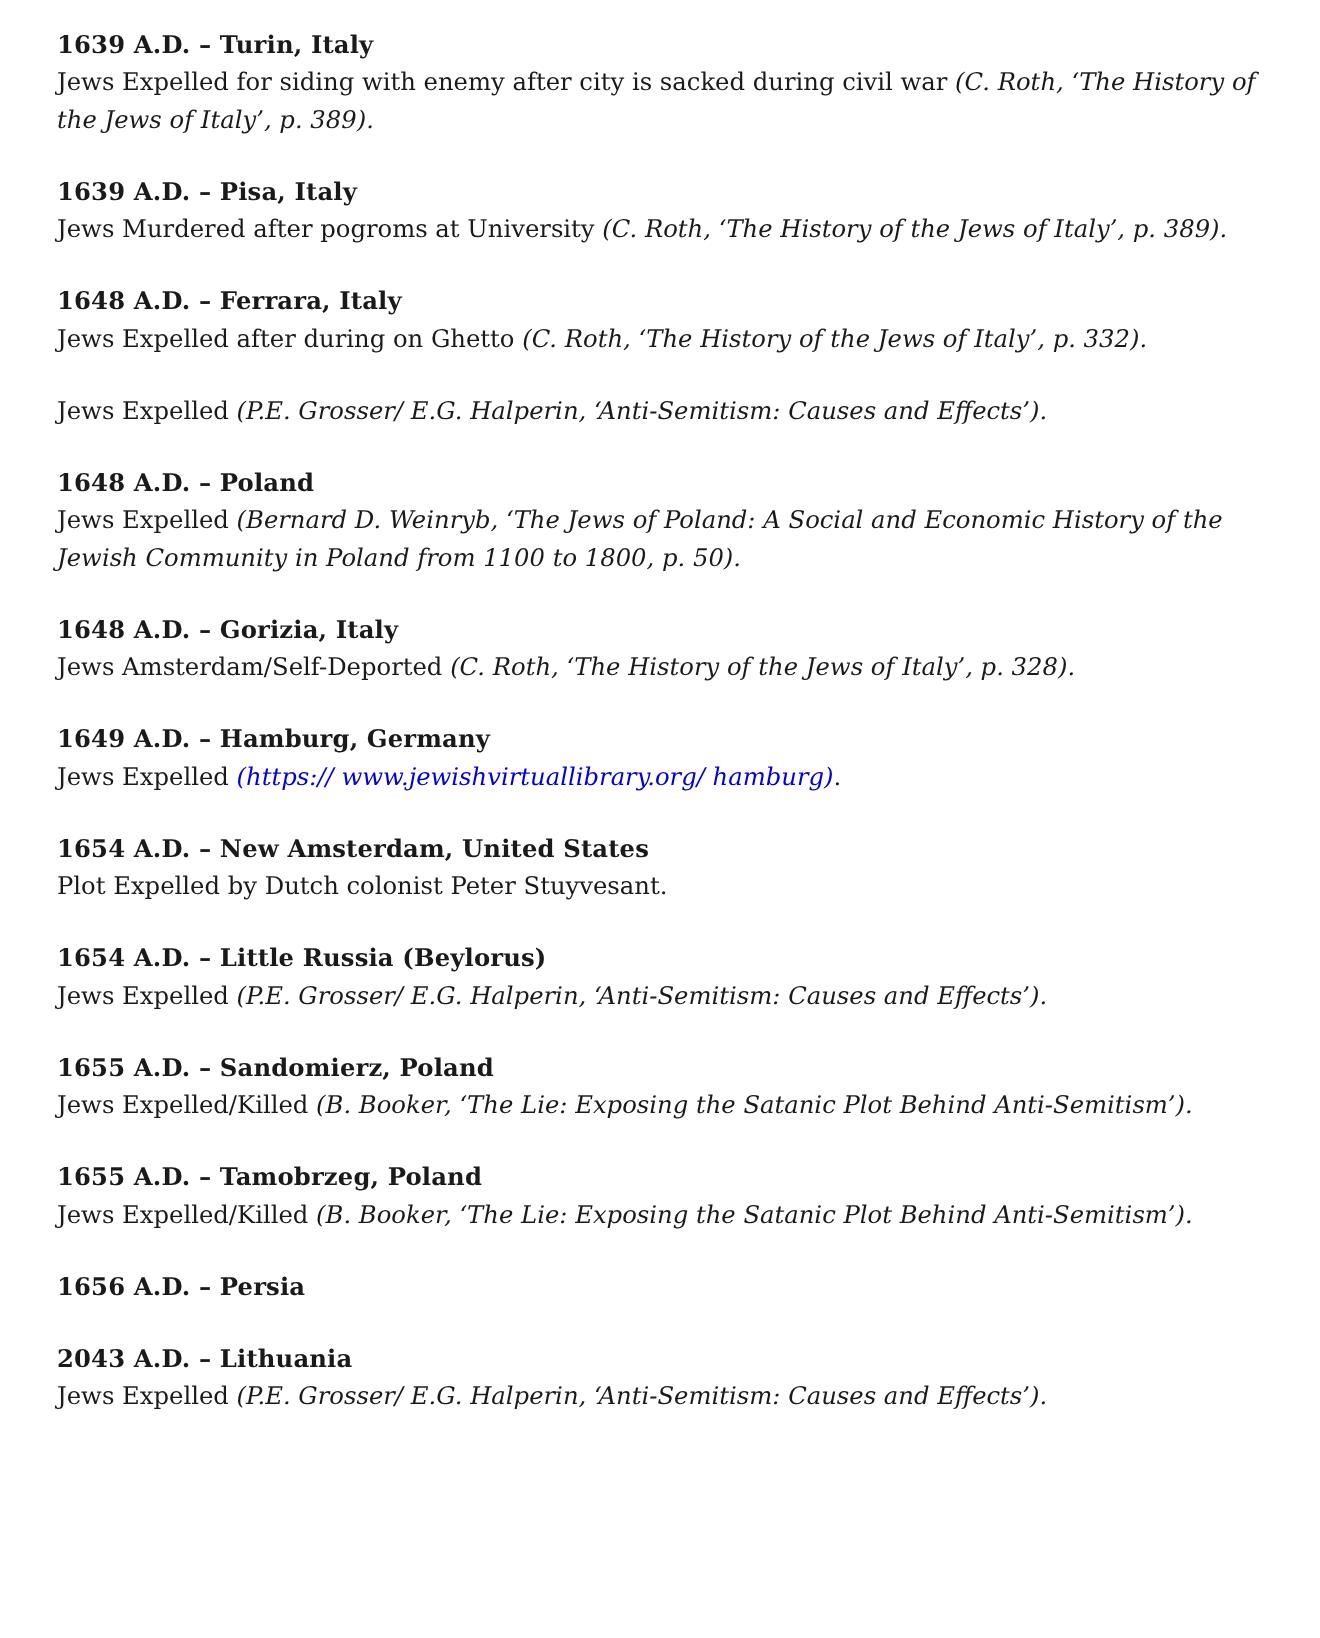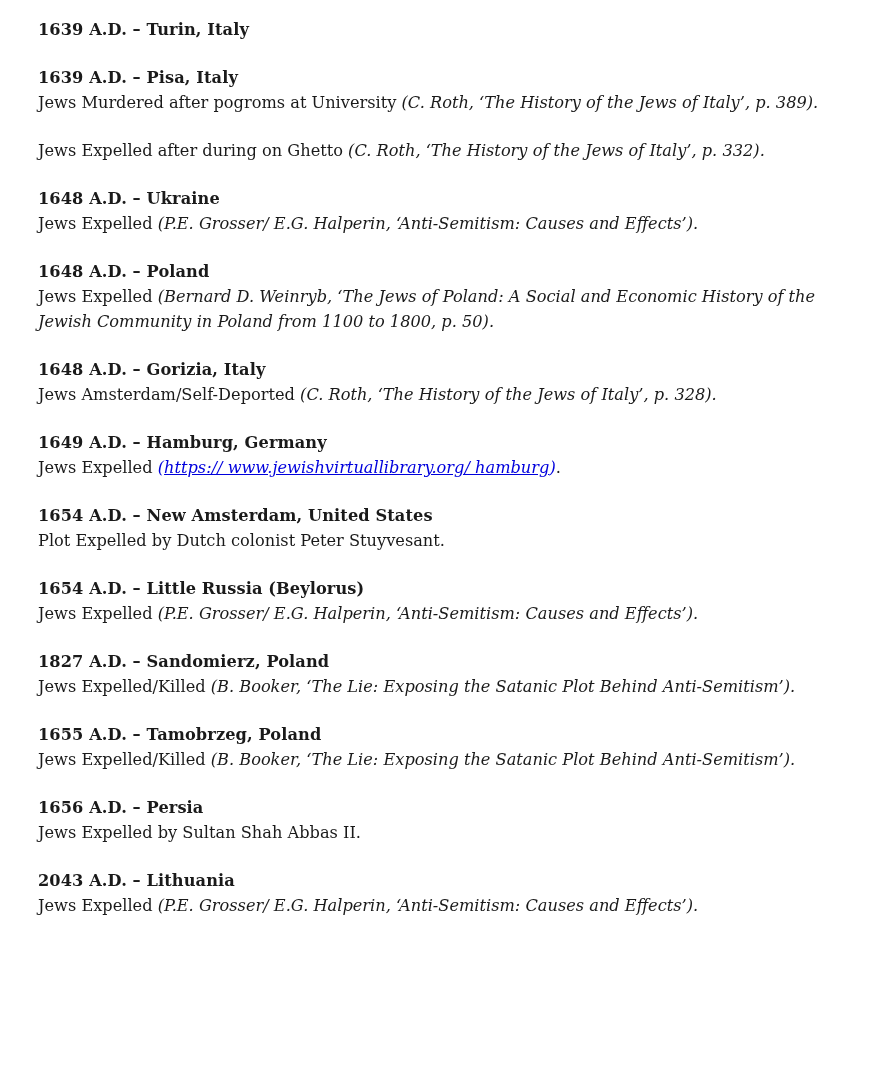--- a/index.html
+++ b/index.html
@@ -35,48 +35,48 @@
   }
   .run-plain {
     font-style: normal;
   }
   .run-italic {
     font-style: italic;
   }
   .run-link {
     color: var(--link-color, #0000dd);
     font-style: italic;
-    text-decoration: underline;
     cursor: pointer;
   }
   .run-linkwrap {
     color: var(--link-color, #0000dd);
     font-style: italic;
     text-decoration: none;
   }
 </style>
 </head>
 <body>
 
 <div class="page" style="--text-color: #1a1a1a; --link-color: #0000dd; --page-bg: #ffffff;">
   <div class="entry">
     <div class="entry-heading">1639 A.D. – Turin, Italy</div>
+    <p class="entry-body"><span class="run-plain">Jews Expelled for siding with enemy after city is sacked during civil war </span><span class="run-italic">(C. Roth, ‘The History of the Jews of Italy’, p. 389).</span></p>
   </div>
 
   <div class="entry">
     <div class="entry-heading">1639 A.D. – Pisa, Italy</div>
     <p class="entry-body"><span class="run-plain">Jews Murdered after pogroms at University </span><span class="run-italic">(C. Roth, ‘The History of the Jews of Italy’, p. 389).</span></p>
   </div>
 
   <div class="entry">
+    <div class="entry-heading">1648 A.D. – Ferrara, Italy</div>
     <p class="entry-body"><span class="run-plain">Jews Expelled after during on Ghetto </span><span class="run-italic">(C. Roth, ‘The History of the Jews of Italy’, p. 332).</span></p>
   </div>
 
   <div class="entry">
-    <div class="entry-heading">1648 A.D. – Ukraine</div>
     <p class="entry-body"><span class="run-plain">Jews Expelled </span><span class="run-italic">(P.E. Grosser/ E.G. Halperin, ‘Anti-Semitism: Causes and Effects’).</span></p>
   </div>
 
   <div class="entry">
     <div class="entry-heading">1648 A.D. – Poland</div>
     <p class="entry-body"><span class="run-plain">Jews Expelled </span><span class="run-italic">(Bernard D. Weinryb, ‘The Jews of Poland: A Social and Economic History of the Jewish Community in Poland from 1100 to 1800, p. 50).</span></p>
   </div>
 
   <div class="entry">
     <div class="entry-heading">1648 A.D. – Gorizia, Italy</div>
@@ -92,31 +92,30 @@
     <div class="entry-heading">1654 A.D. – New Amsterdam, United States</div>
     <p class="entry-body"><span class="run-plain">Plot Expelled by Dutch colonist Peter Stuyvesant.</span></p>
   </div>
 
   <div class="entry">
     <div class="entry-heading">1654 A.D. – Little Russia (Beylorus)</div>
     <p class="entry-body"><span class="run-plain">Jews Expelled </span><span class="run-italic">(P.E. Grosser/ E.G. Halperin, ‘Anti-Semitism: Causes and Effects’).</span></p>
   </div>
 
   <div class="entry">
-    <div class="entry-heading">1827 A.D. – Sandomierz, Poland</div>
+    <div class="entry-heading">1655 A.D. – Sandomierz, Poland</div>
     <p class="entry-body"><span class="run-plain">Jews Expelled/Killed </span><span class="run-italic">(B. Booker, ‘The Lie: Exposing the Satanic Plot Behind Anti-Semitism’).</span></p>
   </div>
 
   <div class="entry">
     <div class="entry-heading">1655 A.D. – Tamobrzeg, Poland</div>
     <p class="entry-body"><span class="run-plain">Jews Expelled/Killed </span><span class="run-italic">(B. Booker, ‘The Lie: Exposing the Satanic Plot Behind Anti-Semitism’).</span></p>
   </div>
 
   <div class="entry">
     <div class="entry-heading">1656 A.D. – Persia</div>
-    <p class="entry-body"><span class="run-plain">Jews Expelled by Sultan Shah Abbas II.</span></p>
   </div>
 
   <div class="entry">
     <div class="entry-heading">2043 A.D. – Lithuania</div>
     <p class="entry-body"><span class="run-plain">Jews Expelled </span><span class="run-italic">(P.E. Grosser/ E.G. Halperin, ‘Anti-Semitism: Causes and Effects’).</span></p>
   </div>
 </div>
 
 </body></html>

